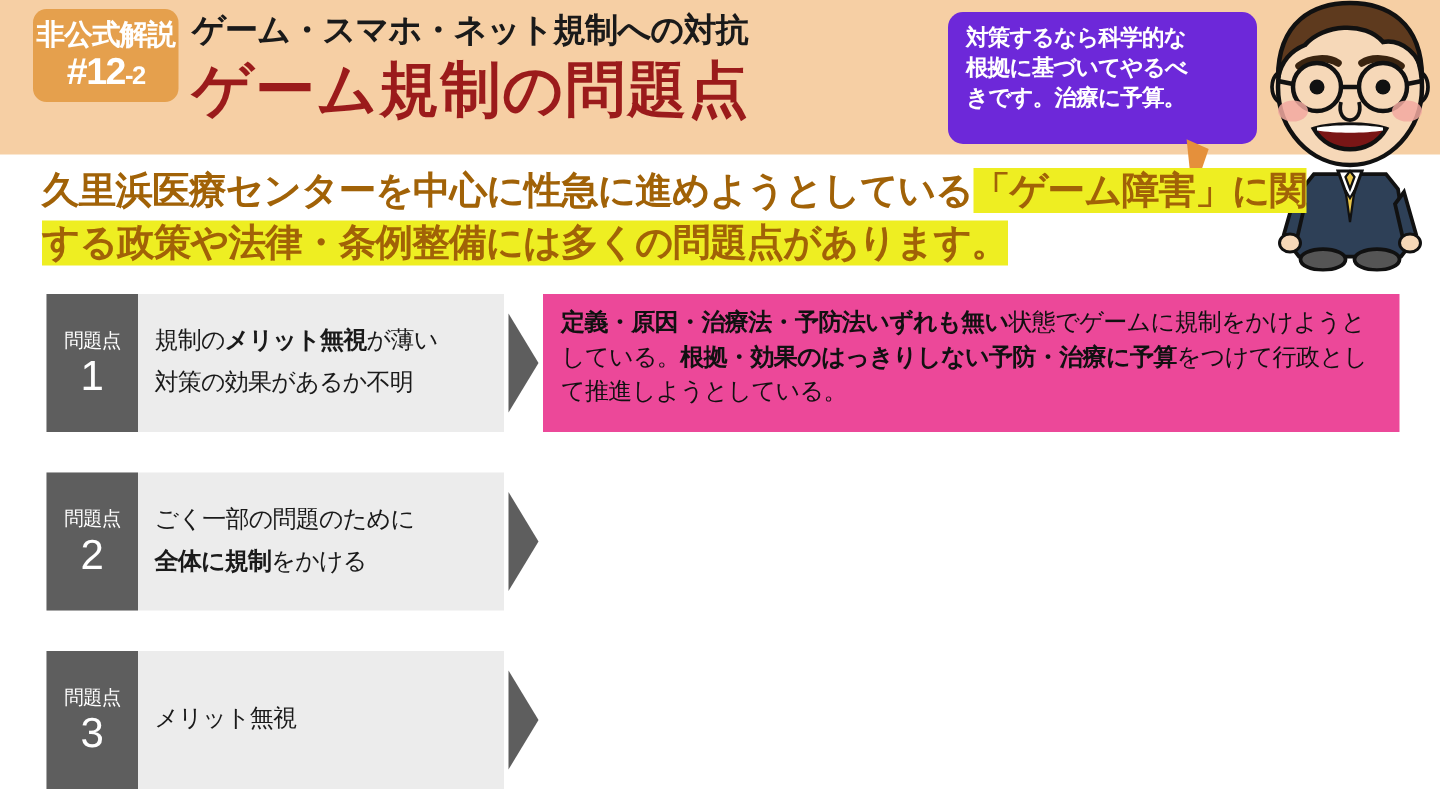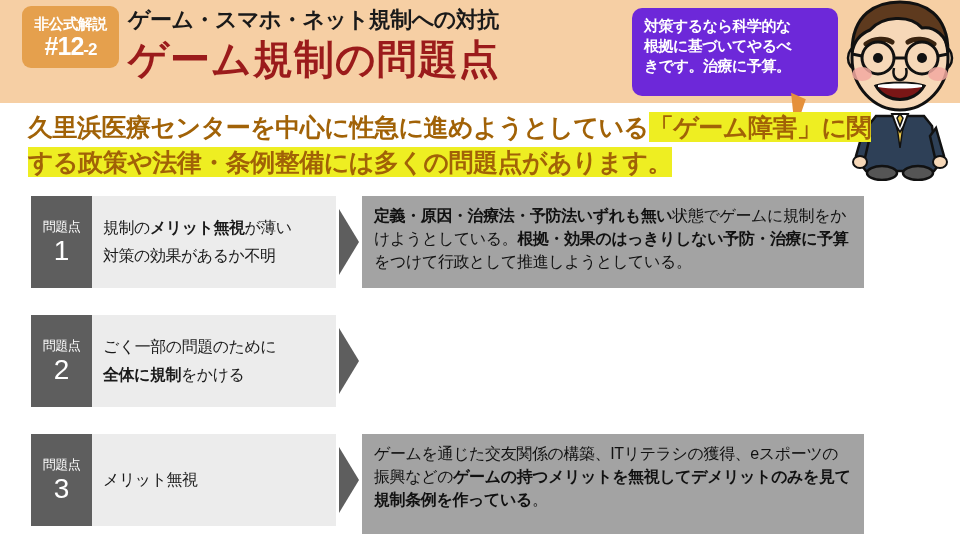--- a/index.html
+++ b/index.html
@@ -32,21 +32,21 @@
     background: #E5A04D;
     border-radius: 9px;
     display: flex;
     flex-direction: column;
     align-items: center;
     justify-content: center;
     color: #ffffff;
     line-height: 1;
   }
   .episode-badge .kicker {
-    font-size: 15px;
+    font-size: 19px;
     font-weight: bold;
     letter-spacing: -0.5px;
     margin-bottom: 3px;
   }
   .episode-badge .num {
     font-size: 25px;
     font-weight: bold;
     letter-spacing: -1px;
   }
   .episode-badge .num .sub {
@@ -179,23 +179,23 @@
     left: 339px; top: 13px;
     width: 0; height: 0;
     border-left: 20px solid #5E5E5E;
     border-top: 33px solid transparent;
     border-bottom: 33px solid transparent;
   }
 
   .row-right {
     position: absolute;
     left: 362px; top: 0;
-    width: 502px;
+    width: 571px;
     min-height: 92px;
-    background: #a3a3a3;
+    background: #ec4899;
     box-sizing: border-box;
     padding: 8px 12px 8px 12px;
     color: #111111;
     font-size: 16px;
     line-height: 1.45;
     letter-spacing: -0.4px;
   }
   .row-right b { font-weight: bold; }
   .row-right.tall { min-height: 100px; }
   .row.r3 { height: 100px; }
@@ -306,17 +306,16 @@
       <div class="row-left">
         <div class="num-block">
           <div class="label">問題点</div>
           <div class="digit">3</div>
         </div>
         <div class="left-text">
           <div class="line"><span>メリット無視</span></div>
         </div>
       </div>
       <div class="arrow"></div>
-      <div class="row-right tall"><span>ゲームを通じた交友関係の構築、ITリテラシの獲得、eスポーツの振興などの</span><b>ゲームの持つメリットを無視してデメリットのみを見て規制条例を作っている</b><span>。</span></div>
     </div>
 
   </div>
 </div>
 
 </body></html>

